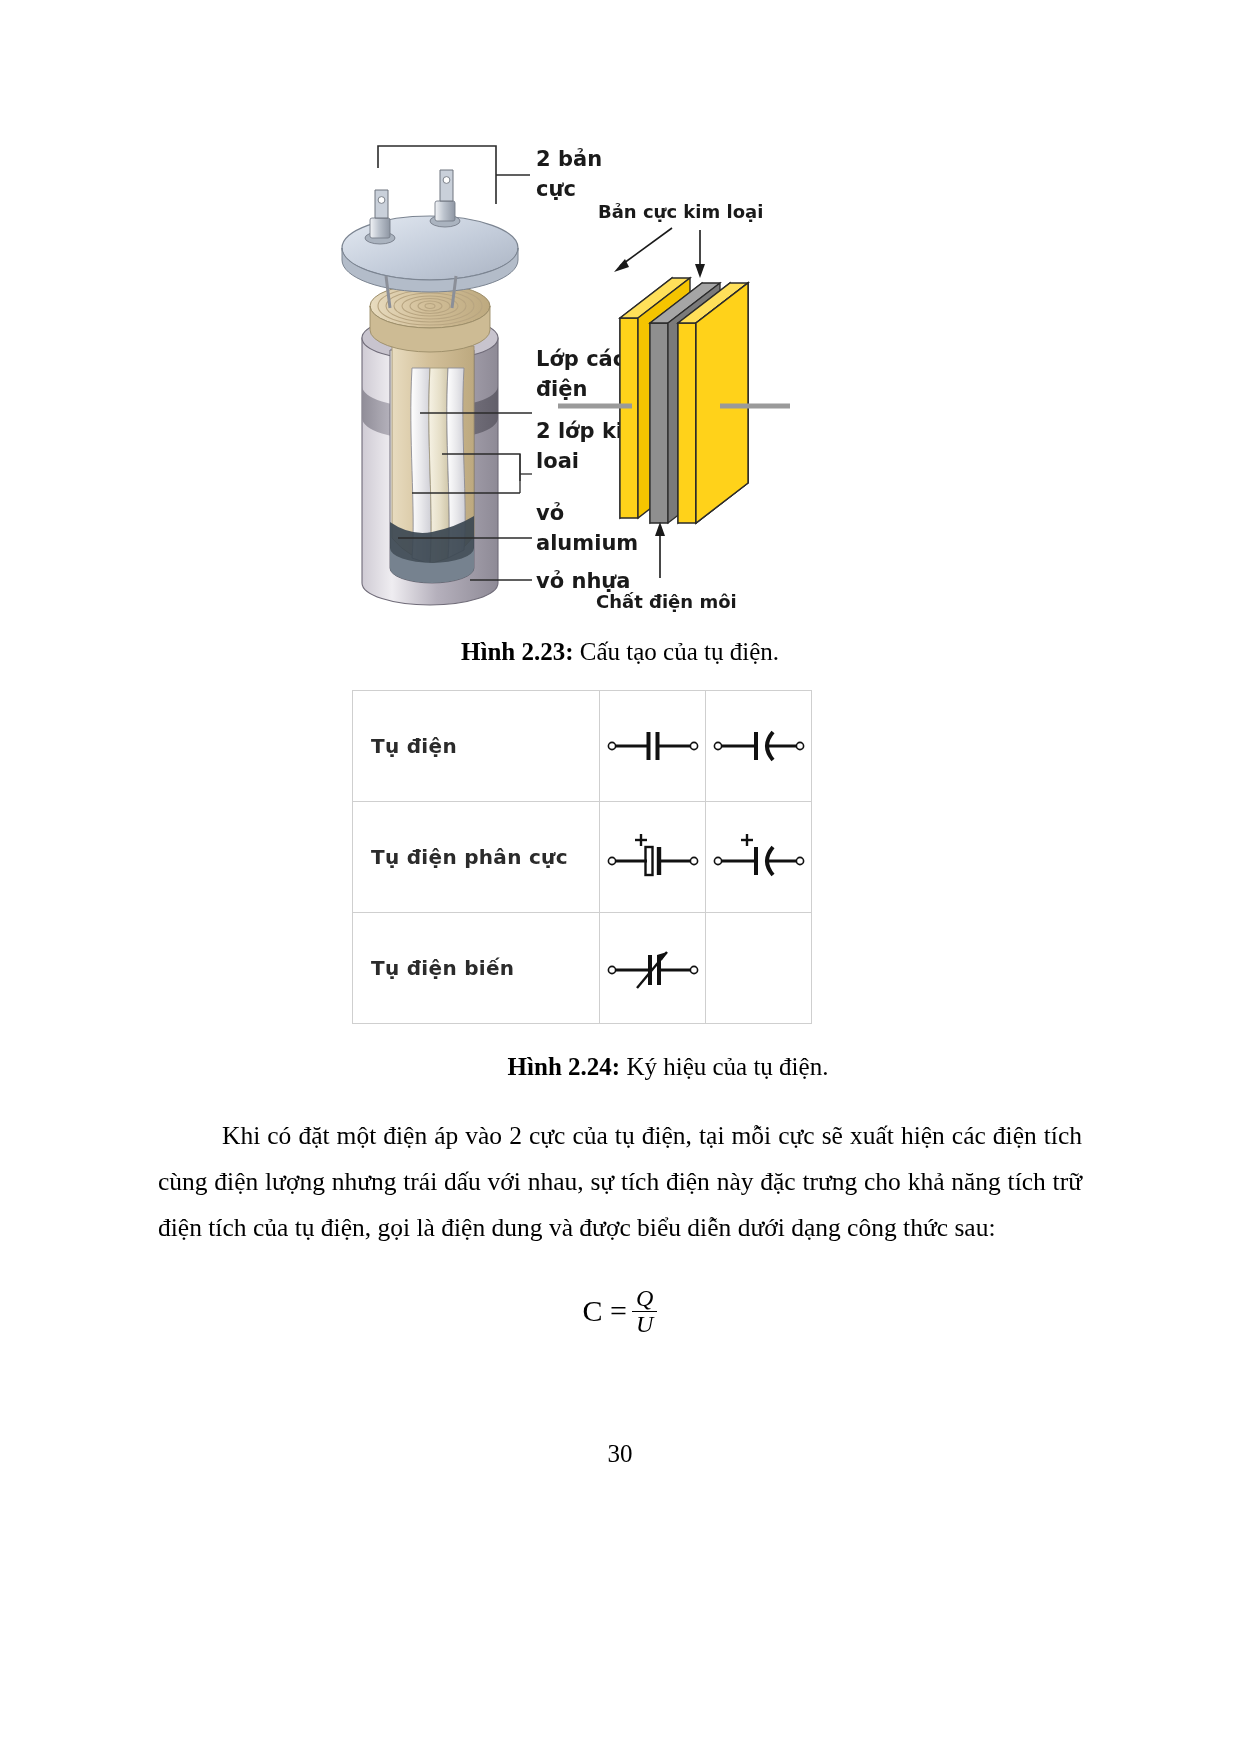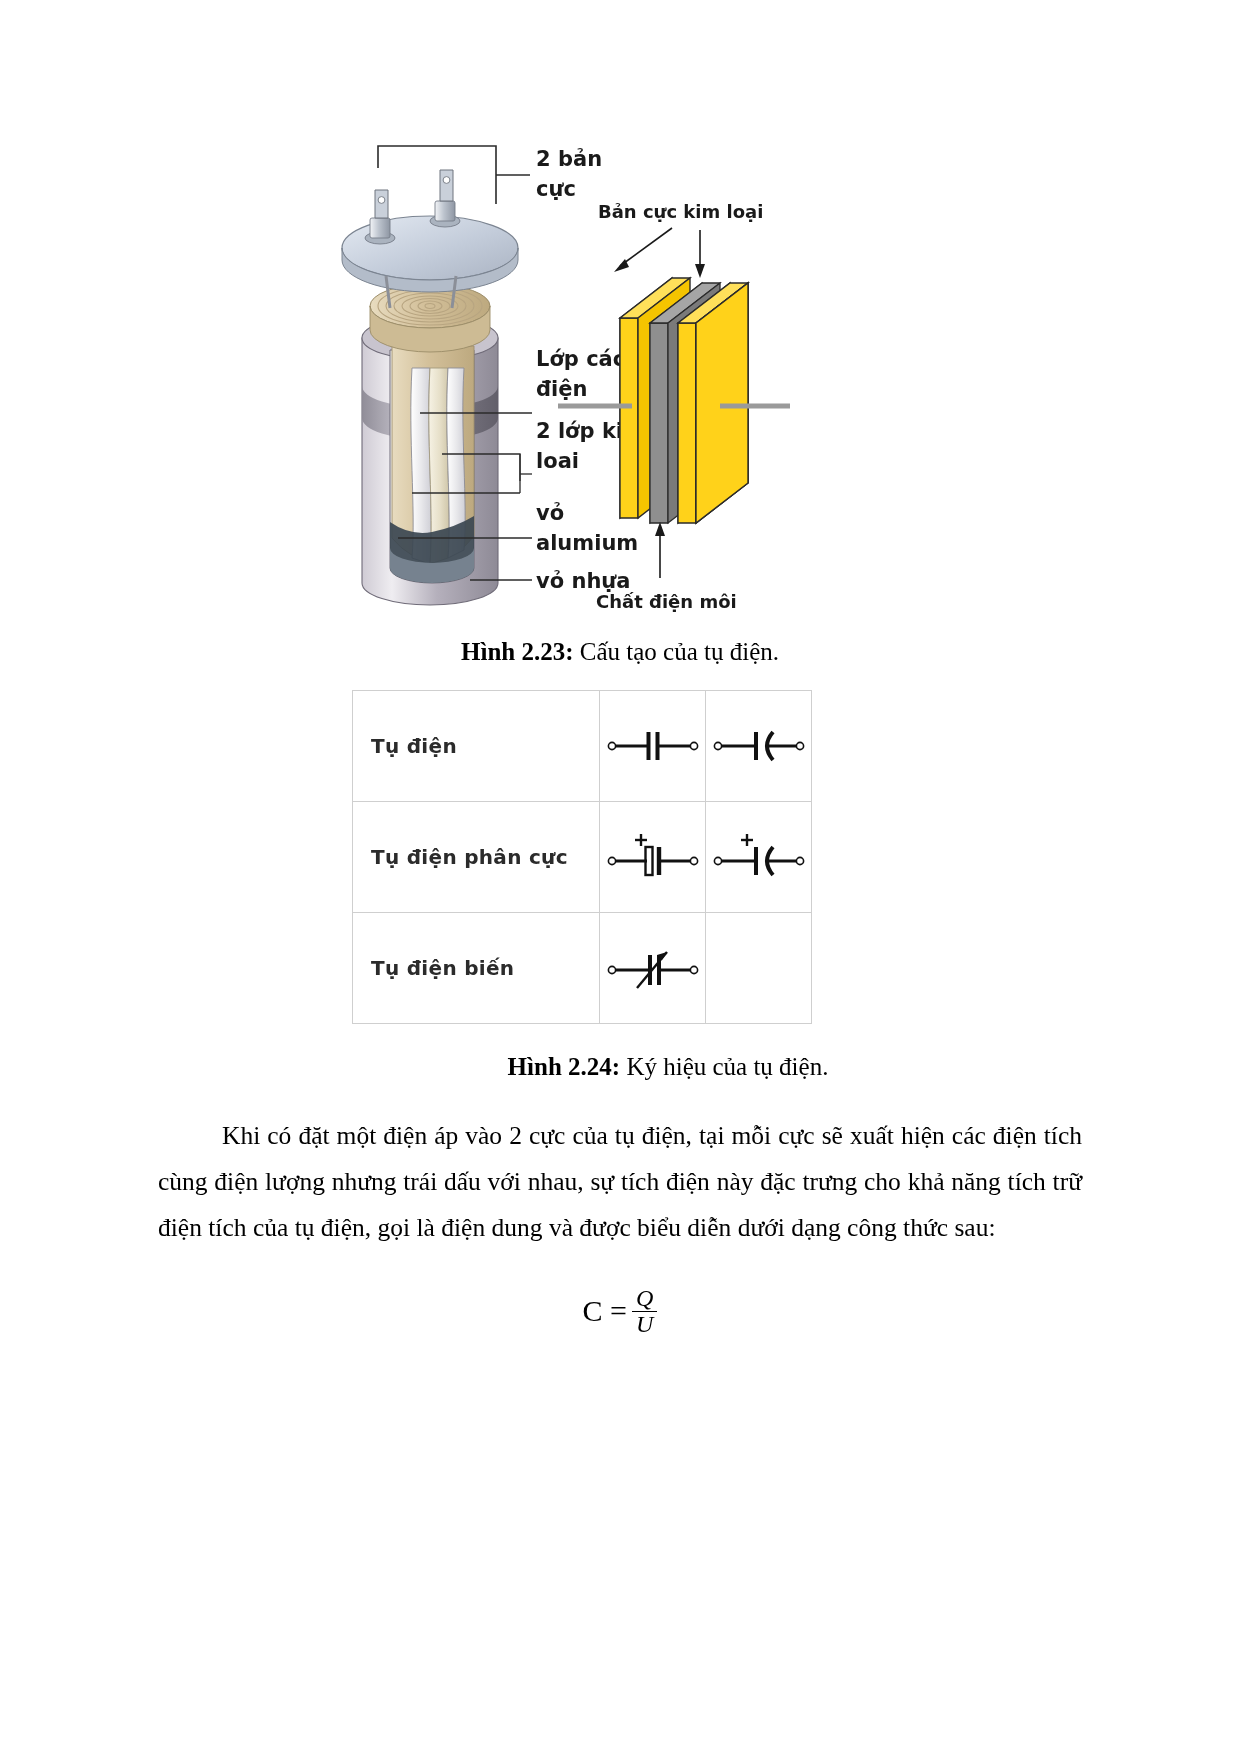--- a/index.html
+++ b/index.html
@@ -379,14 +379,15 @@
   </div>
 
   <div class="bodytext">
     <p>Khi có đặt một điện áp vào 2 cực của tụ điện, tại mỗi cực sẽ xuất hiện các điện tích cùng điện lượng nhưng trái dấu với nhau, sự tích điện này đặc trưng cho khả năng tích trữ điện tích của tụ điện, gọi là điện dung và được biểu diễn dưới dạng công thức sau:</p>
   </div>
 
   <div class="formula">
     <span class="cvar">C =</span><span class="frac"><span class="num">Q</span><span class="den">U</span></span>
   </div>
 
+  <div class="pagenum">30</div>
 
 </div>
 
 </body></html>

